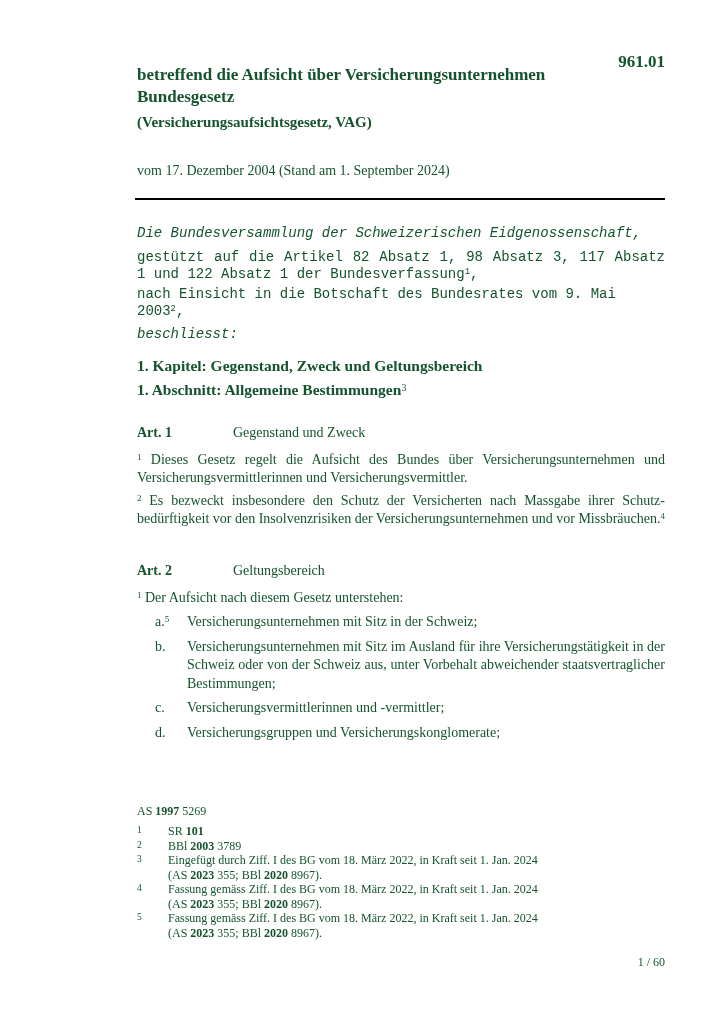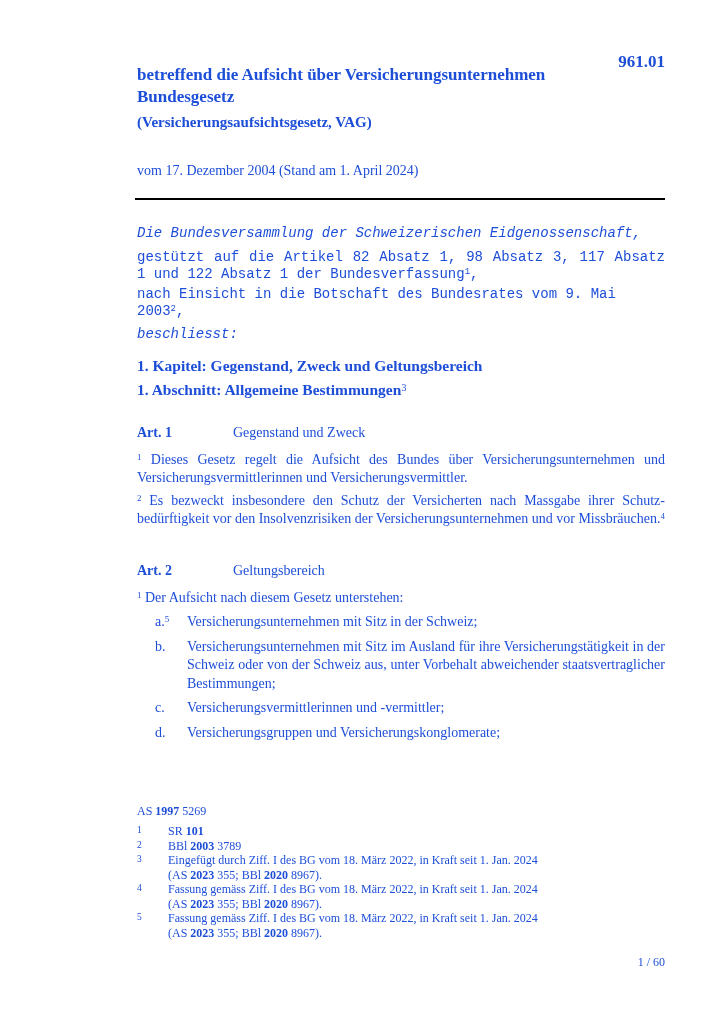--- a/index.html
+++ b/index.html
@@ -1,18 +1,18 @@
 <!DOCTYPE html>
 <html><head>
 <meta charset="utf-8">
 <style>
   html,body { margin:0; padding:0; background:#ffffff; }
   .page {
     position:relative; width:721px; height:1024px; background:#ffffff;
-    color:#1d4ed8; font-family:"Liberation Serif", serif; overflow:hidden;
+    color:#14532d; font-family:"Liberation Serif", serif; overflow:hidden;
   }
   .justify { text-align:justify; }
   .italic { font-style:italic; }
   .b { font-weight:bold; }
   .sup { font-size:0.64em; position:relative; top:-0.42em; line-height:0; font-weight:normal; }
 
   .law-number { position:absolute; top:52px; left:137px; width:528px; text-align:right;
     font-weight:bold; font-size:17px; }
   .title-block { position:absolute; top:64px; left:137px; width:545px;
     font-weight:bold; font-size:17px; line-height:22px; }
@@ -59,21 +59,21 @@
 <div class="page">
 
   <div class="law-number">961.01</div>
 
   <div class="title-block">
     <div>betreffend die Aufsicht über Versicherungsunternehmen</div>
     <div>Bundesgesetz</div>
     <div class="subtitle">(Versicherungsaufsichtsgesetz, VAG)</div>
   </div>
 
-  <div class="date-line">vom 17. Dezember 2004 (Stand am 1. April 2024)</div>
+  <div class="date-line">vom 17. Dezember 2004 (Stand am 1. September 2024)</div>
 
   <div class="rule"></div>
 
   <div class="preamble">
     <p class="italic">Die Bundesversammlung der Schweizerischen Eidgenossenschaft,</p>
     <p class="justify basis"><span>gestützt auf die Artikel 82 Absatz 1, 98 Absatz 3, 117 Absatz 1 und 122 Absatz 1 der Bundesverfassung</span><span class="sup">1</span><span>,</span></p>
     <p class="botschaft"><span>nach Einsicht in die Botschaft des Bundesrates vom 9. Mai 2003</span><span class="sup">2</span><span>,</span></p>
     <p class="italic resolution">beschliesst:</p>
   </div>
 

